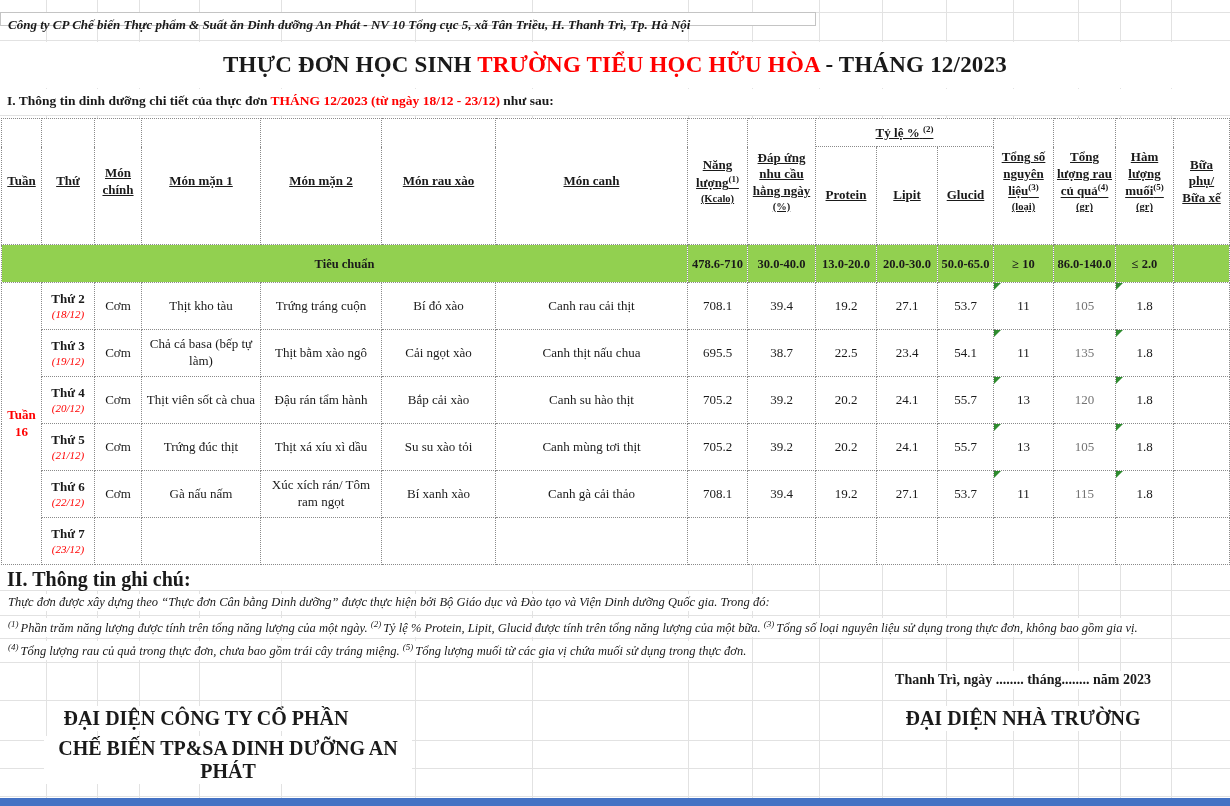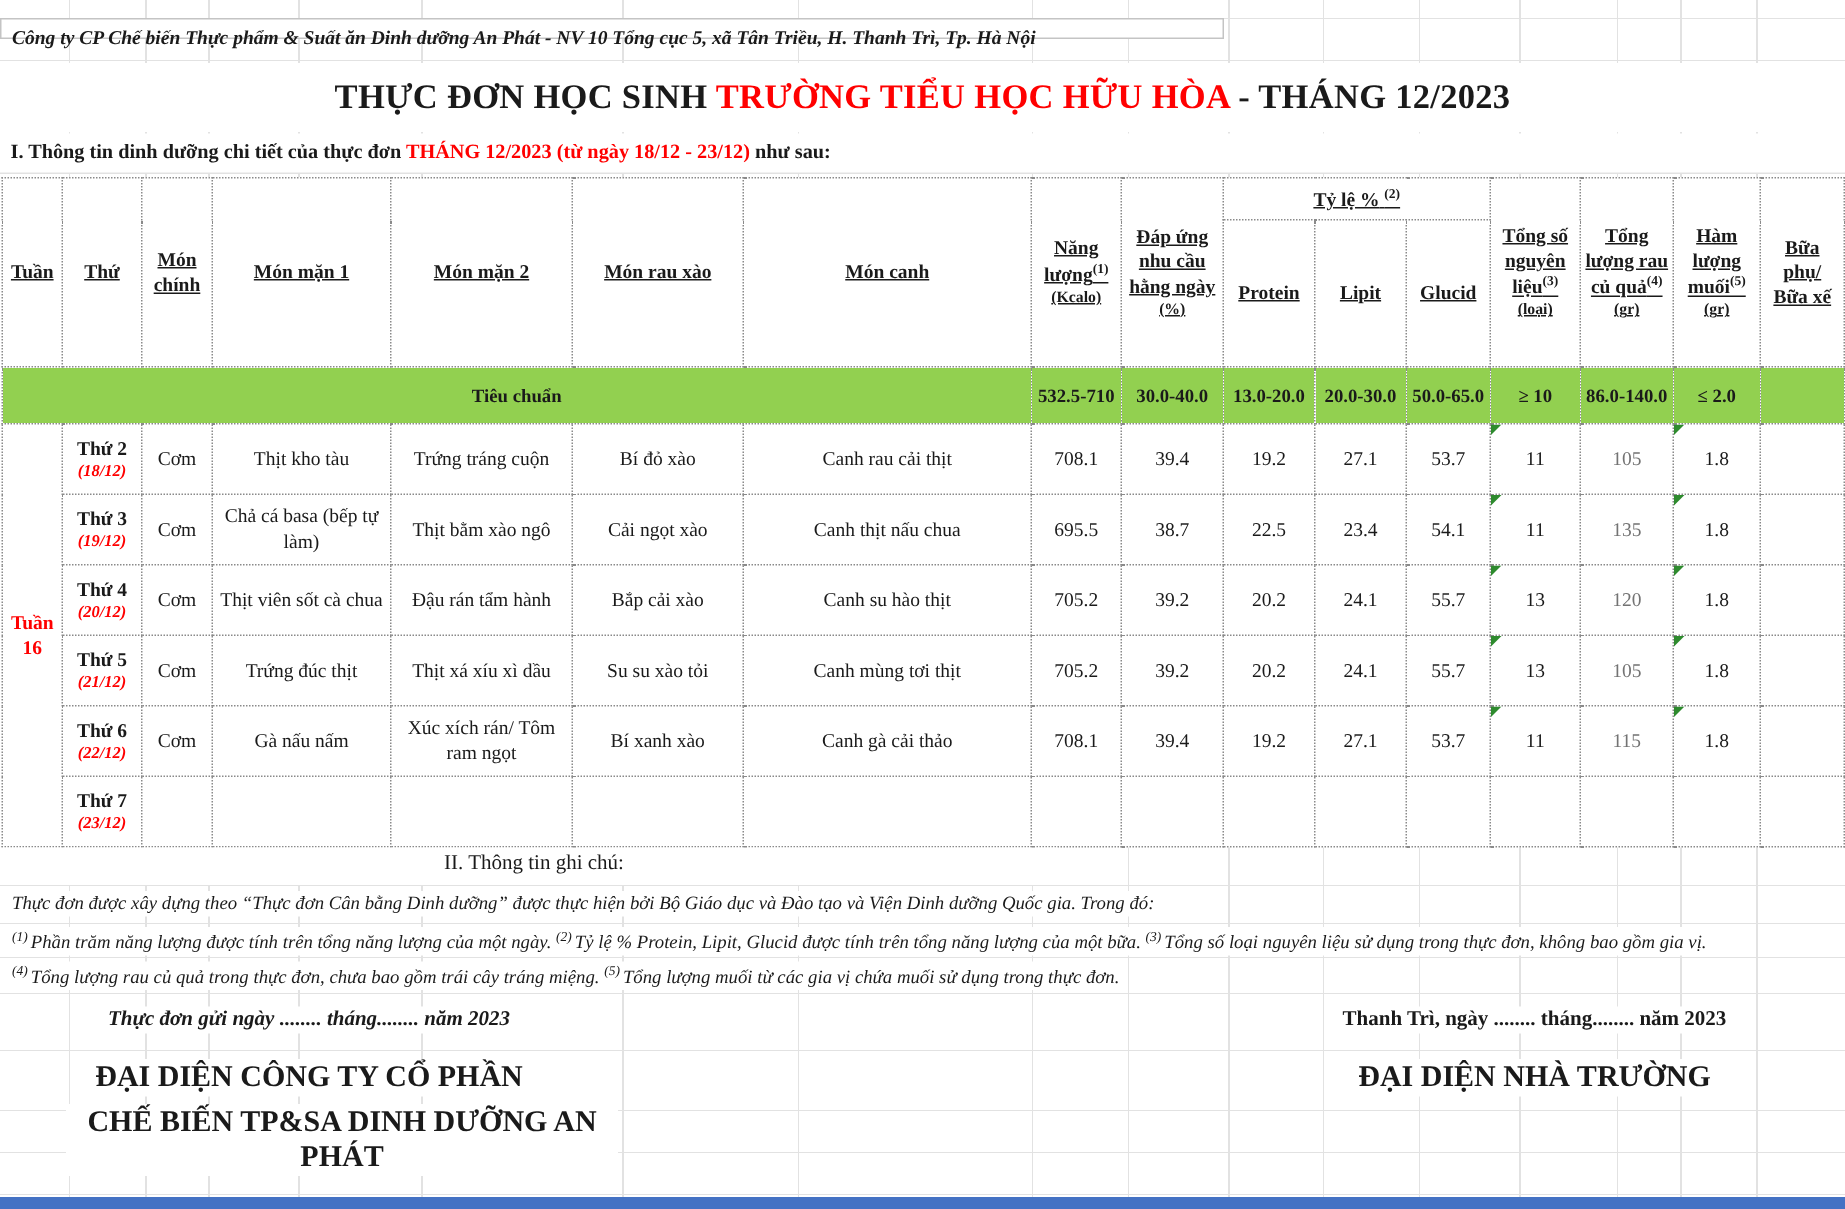--- a/index.html
+++ b/index.html
@@ -72,30 +72,30 @@
   thead th { font-weight:bold;text-decoration:underline; }
   .unit { display:block; font-size:10.5px; font-weight:bold; }
   sup { font-size:9px; }
   tr.hr1 { height:28px; }
   tr.hr2 { height:98px; }
   tr.std-row { height:38px; }
   tr.std-row td { background:#92d050; font-weight:bold; font-size:12.5px; }
   tr.data-row { height:47px; }
   .week-cell { color:#ff0000; font-weight:bold; font-size:14px; line-height:1.5; }
   .thu-name { font-weight:bold; font-size:13px; }
-  .thu-date { color:#ff0000; font-weight:bold; font-style:italic; font-size:11px; }
+  .thu-date { color:#ff0000; font-weight:normal; font-style:italic; font-size:11px; }
   td.c-red { color:#737373; }
   .flag {
     position:absolute; left:0; top:0; width:0; height:0;
     border-top:7px solid #2e8b2e; border-right:7px solid transparent;
   }
   
   .sec2-band {
     position:absolute; left:0; top:565px; width:705px; height:25px; z-index:2;
-    background:#fff; font-size:14px; font-weight:normal; padding:3px 0 0 7px;text-align:center;
+    background:#fff; font-size:20px; font-weight:bold; padding:3px 0 0 7px;
   }
   .note-line {
     position:absolute; left:4px; z-index:2; font-style:italic; font-size:12.5px;
     white-space:nowrap;
   }
   .note-line > span.wrap { background:#fff; padding:1px 4px; display:inline-block; }
   .note-line sup { font-size:9px; font-style:italic; margin-right:2px; }
   .n1 { top:594px; }
   .n2 { top:618px; }
   .n3 { top:641px; }
@@ -159,21 +159,21 @@
     </tr>
     <tr class="hr2">
       <th>Protein</th>
       <th>Lipit</th>
       <th>Glucid</th>
     </tr>
   </thead>
   <tbody>
     <tr class="std-row">
       <td colspan="7">Tiêu chuẩn</td>
-      <td>532.5-710</td>
+      <td>478.6-710</td>
       <td>30.0-40.0</td>
       <td>13.0-20.0</td>
       <td>20.0-30.0</td>
       <td>50.0-65.0</td>
       <td>≥ 10</td>
       <td>86.0-140.0</td>
       <td>≤ 2.0</td>
       <td></td>
     </tr>
 
@@ -311,21 +311,20 @@
 
 <div class="sec2-band">II. Thông tin ghi chú:</div>
 
 <div class="note-line n1"><span class="wrap"><span>Thực đơn được xây dựng theo “Thực đơn Cân bằng Dinh dưỡng” được thực hiện bởi Bộ Giáo dục và Đào tạo và Viện Dinh dưỡng Quốc gia. Trong đó:</span></span></div>
 
 <div class="note-line n2"><span class="wrap"><sup>(1)</sup><span>Phần trăm năng lượng được tính trên tổng năng lượng của một ngày. </span><sup>(2)</sup><span>Tỷ lệ % Protein, Lipit, Glucid được tính trên tổng năng lượng của một bữa. </span><sup>(3)</sup><span>Tổng số loại nguyên liệu sử dụng trong thực đơn, không bao gồm gia vị.</span></span></div>
 
 <div class="note-line n3"><span class="wrap"><sup>(4)</sup><span>Tổng lượng rau củ quả trong thực đơn, chưa bao gồm trái cây tráng miệng. </span><sup>(5)</sup><span>Tổng lượng muối từ các gia vị chứa muối sử dụng trong thực đơn.</span></span></div>
 
 <div class="sig-left">
-  <span class="sig-line sig-date-left">Thực đơn gửi ngày ........ tháng........ năm 2023</span>
   <div class="sig-row2"><span class="sig-line">ĐẠI DIỆN CÔNG TY CỔ PHẦN</span></div>
   <div class="sig-row3"><span class="sig-line">CHẾ BIẾN TP&amp;SA DINH DƯỠNG AN PHÁT</span></div>
 </div>
 
 <div class="sig-right">
   <span class="sig-line sig-date-right">Thanh Trì, ngày ........ tháng........ năm 2023</span>
   <div class="sig-row2"><span class="sig-line">ĐẠI DIỆN NHÀ TRƯỜNG</span></div>
 </div>
 
 <div class="bottom-bar"></div>

